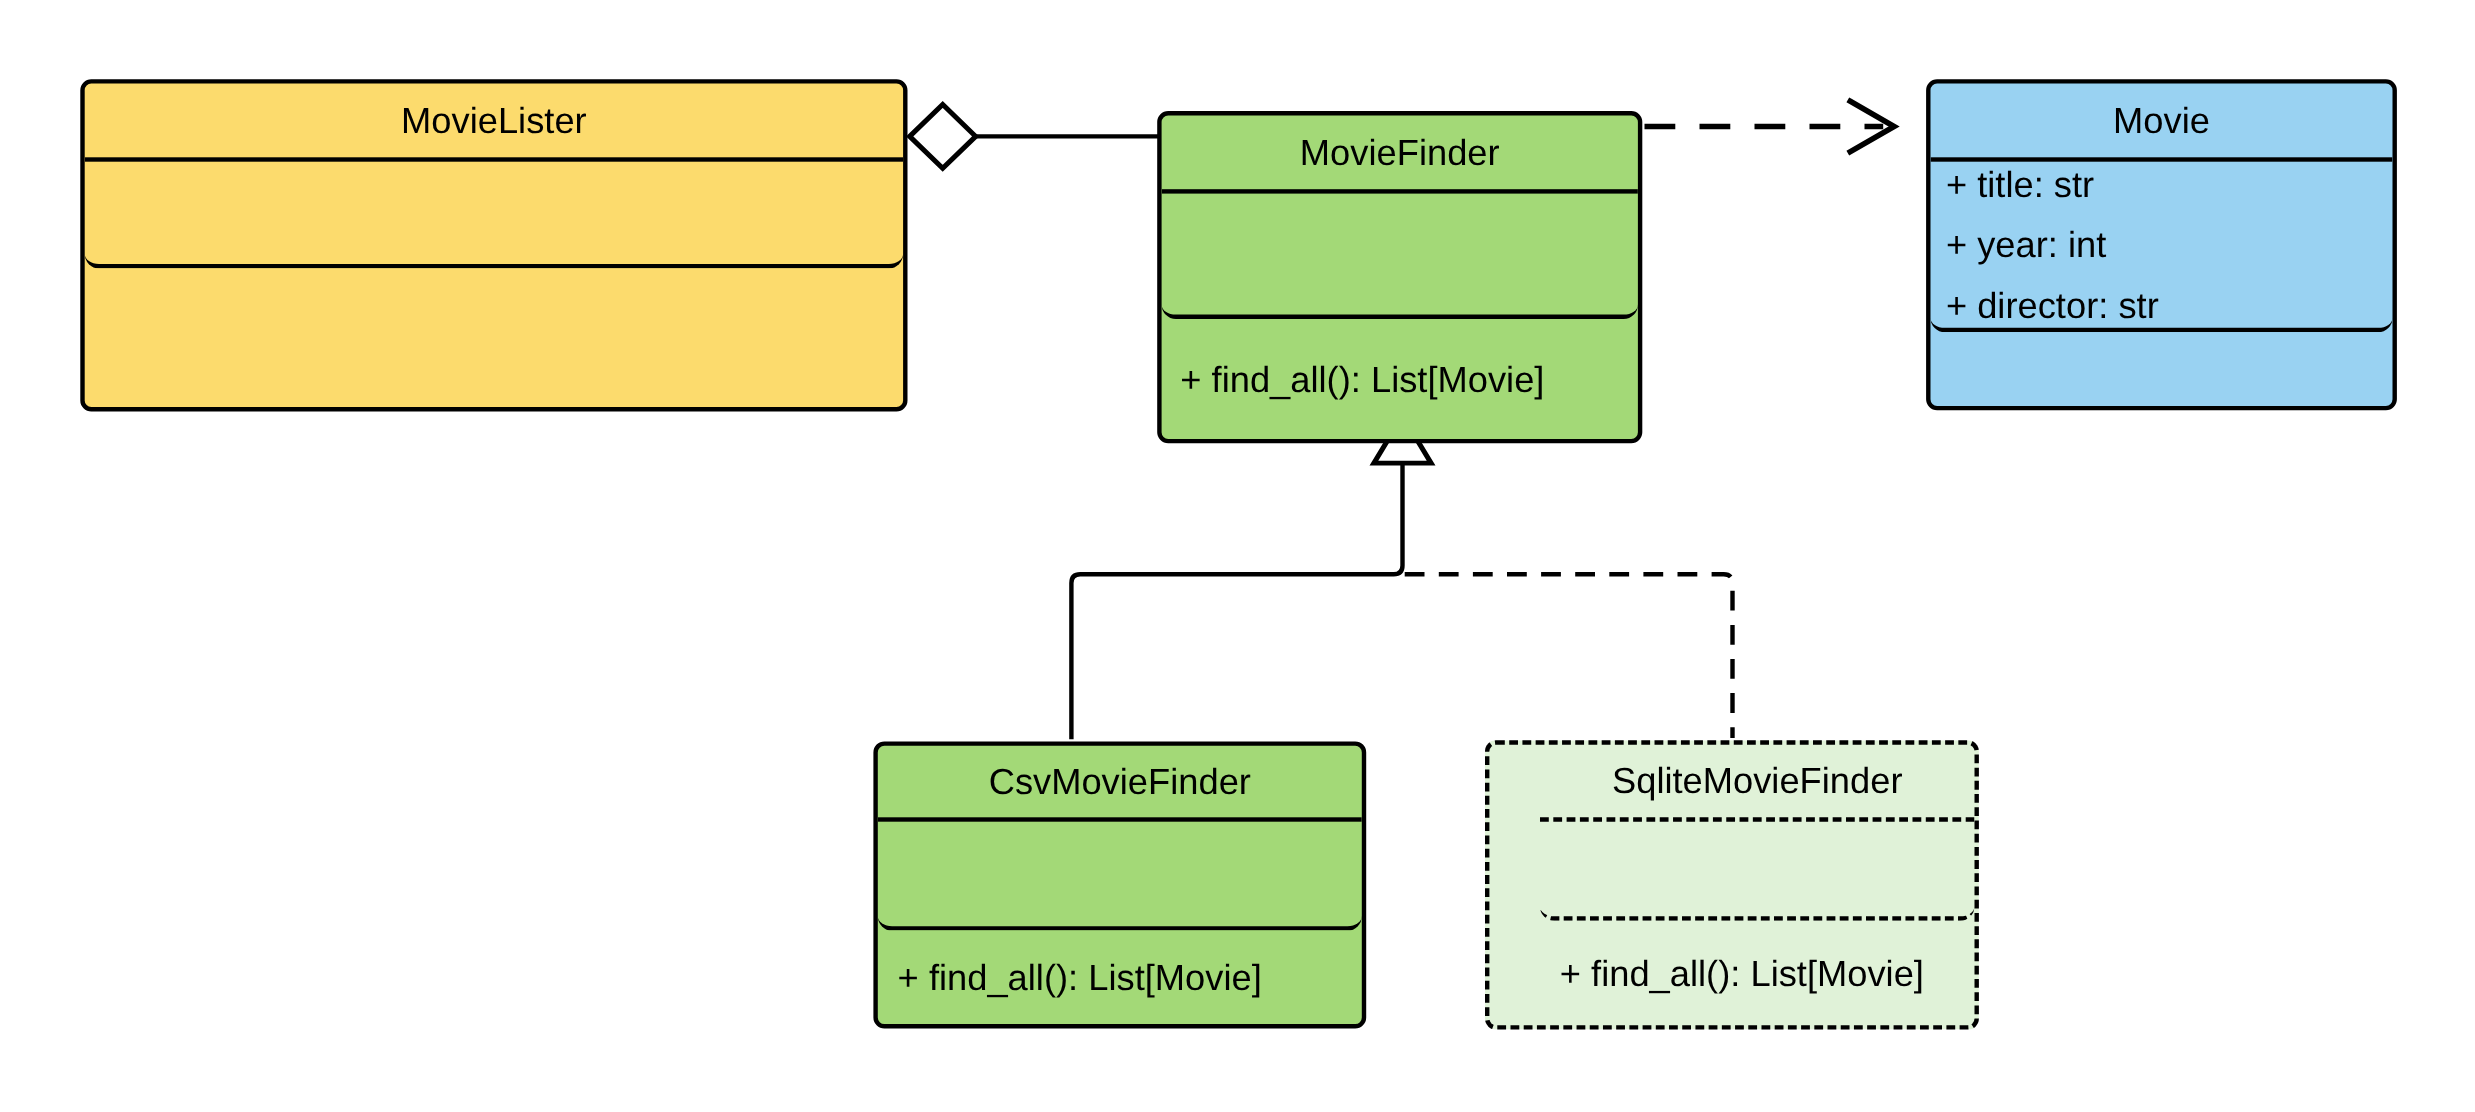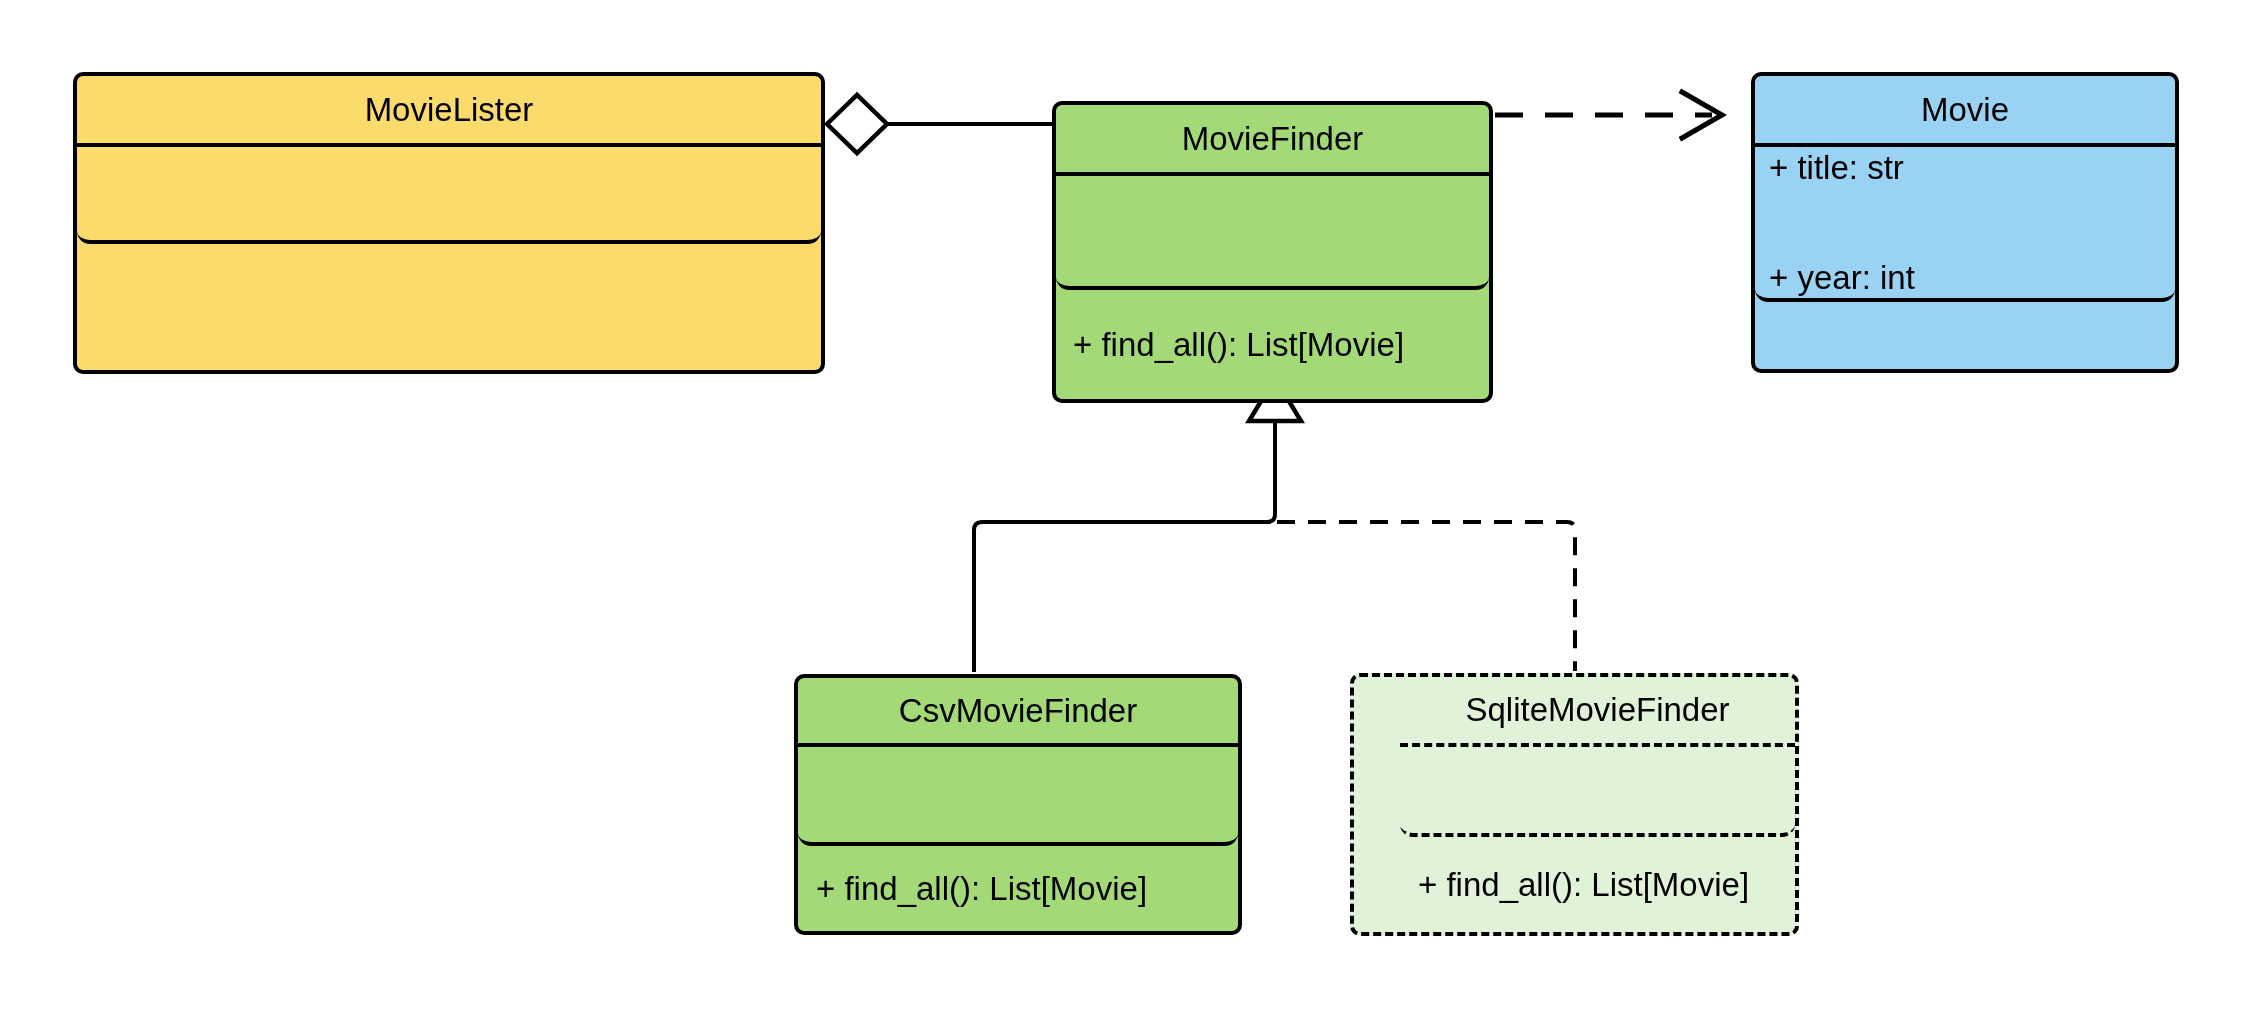--- a/index.html
+++ b/index.html
@@ -127,20 +127,21 @@
     <div class="sec methods">
       <div class="line">+ find_all(): List[Movie]</div>
     </div>
   </div>
 
   <div class="uml-class box-movie">
     <div class="sec title">Movie</div>
     <div class="sec attrs">
       <div class="line">+ title: str</div>
       <div class="line">+ year: int</div>
+      <div class="line">+ director: str</div>
     </div>
     <div class="sec methods"></div>
   </div>
 
   <div class="uml-class box-csv">
     <div class="sec title">CsvMovieFinder</div>
     <div class="sec attrs"></div>
     <div class="sec methods">
       <div class="line">+ find_all(): List[Movie]</div>
     </div>

